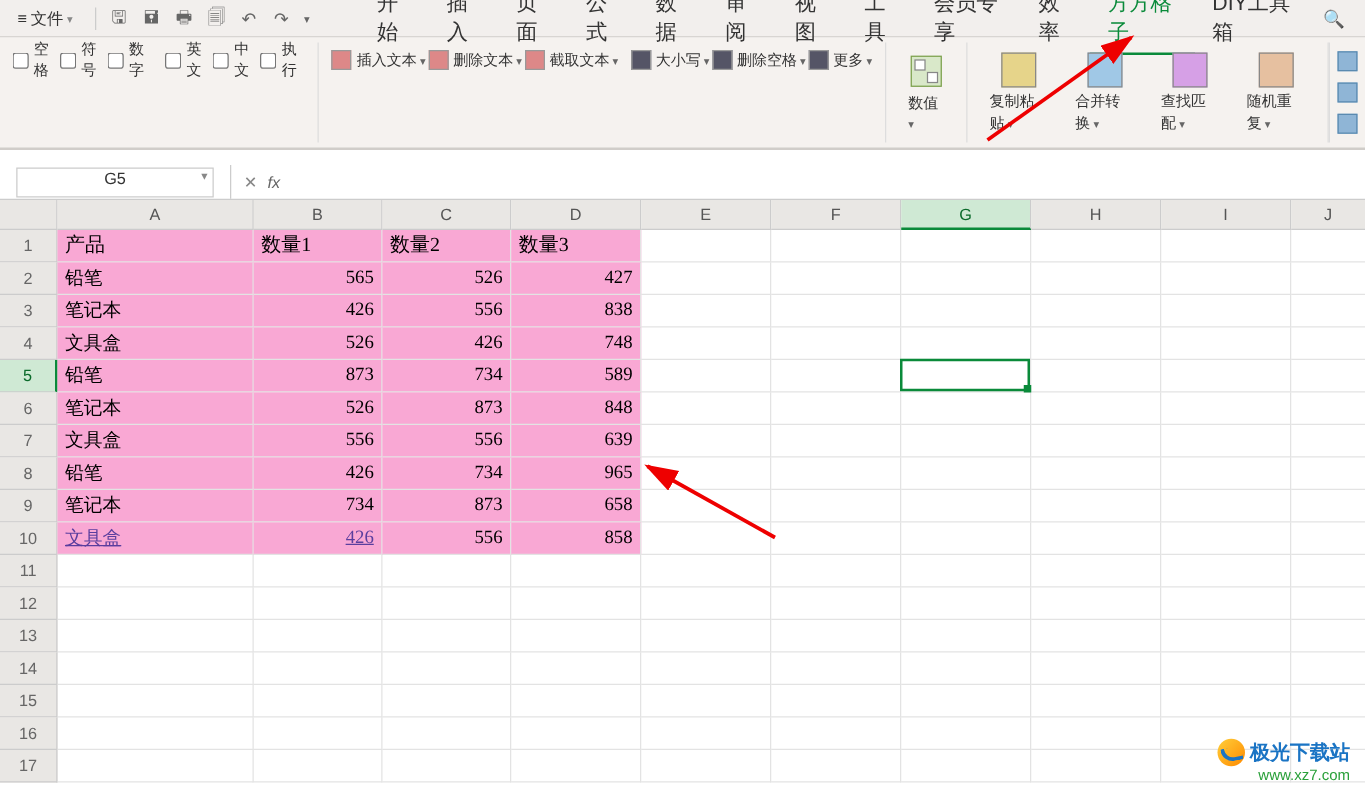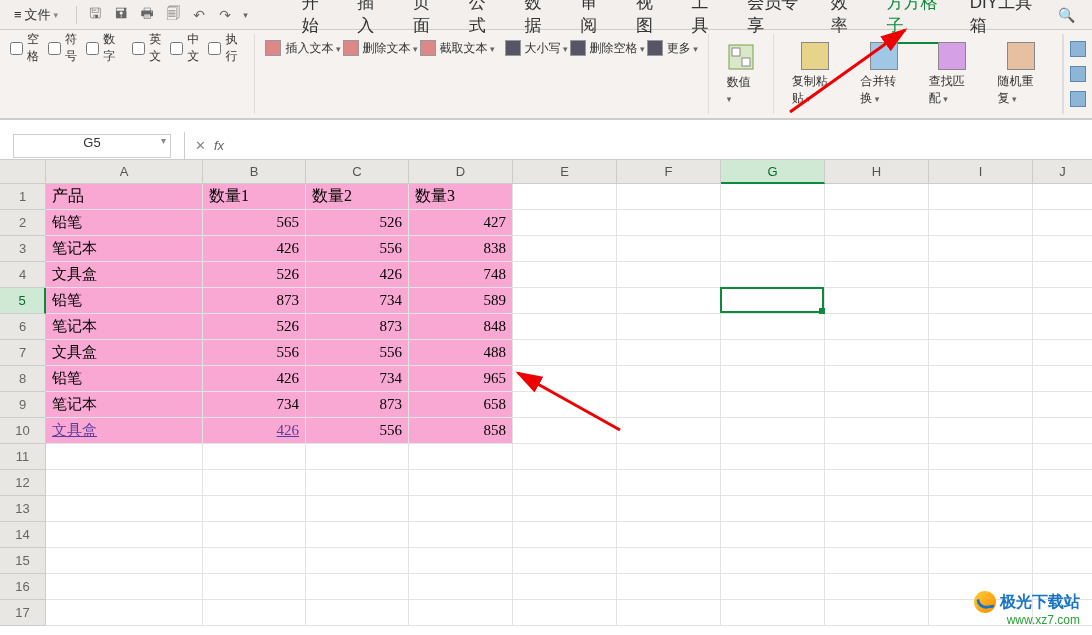--- a/index.html
+++ b/index.html
@@ -316,21 +316,21 @@
         <div class="cell" style="width: 104px;"></div>
         <div class="cell" style="width: 104px;"></div>
         <div class="cell" style="width: 104px;"></div>
         <div class="cell" style="width: 104px;"></div>
         <div class="cell" style="width: 60px;"></div>
       </div>
       <div class="row">
         <div class="cell filled" style="width: 157px;">文具盒</div>
         <div class="cell filled num" style="width: 103px;">556</div>
         <div class="cell filled num" style="width: 103px;">556</div>
-        <div class="cell filled num" style="width: 104px;">488</div>
+        <div class="cell filled num" style="width: 104px;">639</div>
         <div class="cell" style="width: 104px;"></div>
         <div class="cell" style="width: 104px;"></div>
         <div class="cell" style="width: 104px;"></div>
         <div class="cell" style="width: 104px;"></div>
         <div class="cell" style="width: 104px;"></div>
         <div class="cell" style="width: 60px;"></div>
       </div>
       <div class="row">
         <div class="cell filled" style="width: 157px;">铅笔</div>
         <div class="cell filled num" style="width: 103px;">426</div>

